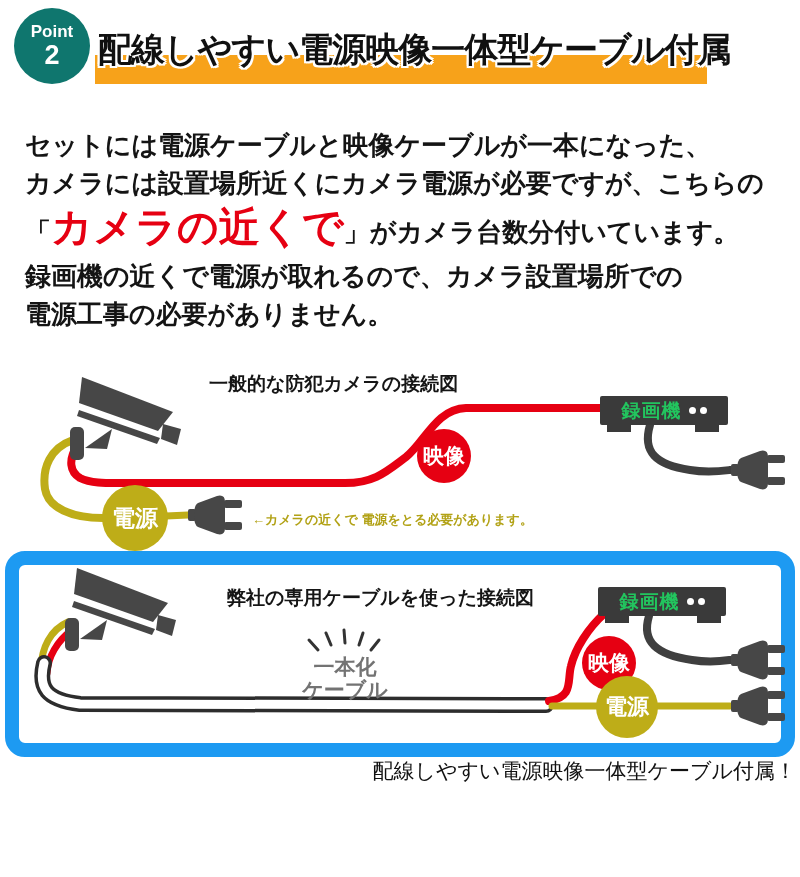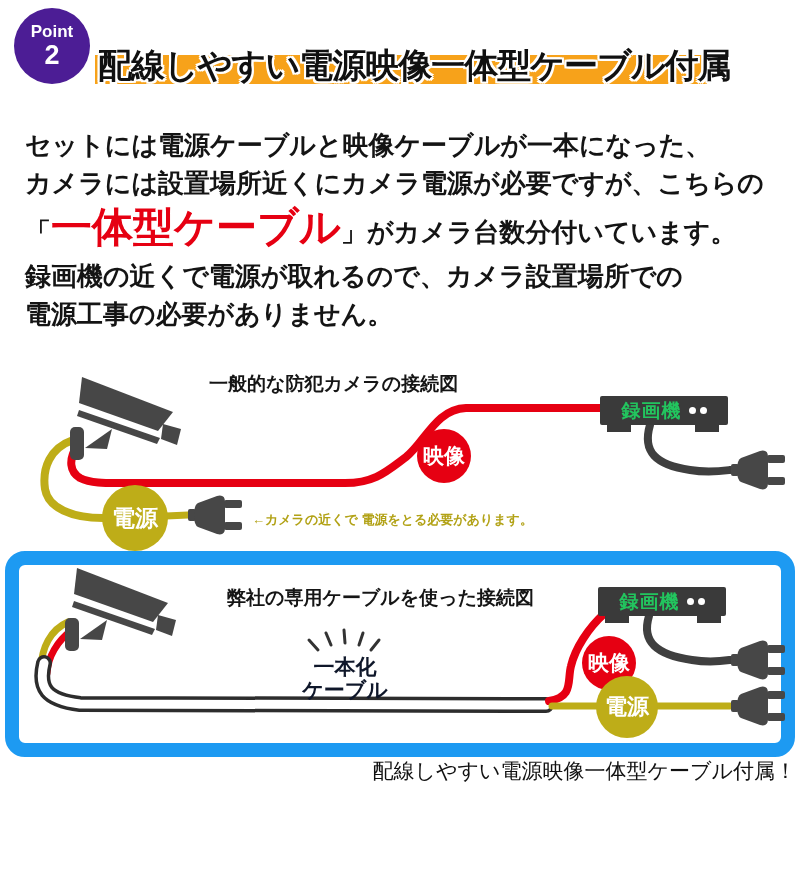--- a/index.html
+++ b/index.html
@@ -6,47 +6,47 @@
   body{
     width:800px;height:877px;position:relative;background:#ffffff;
     font-family:"Liberation Sans","DejaVu Sans",sans-serif;
     overflow:hidden;
   }
   .abs{position:absolute;}
 
   
   .badge{
     left:14px;top:8px;width:76px;height:76px;border-radius:50%;
-    background:#4c1d95;color:#fff;text-align:center;font-weight:bold;z-index:4;
+    background:#0f766e;color:#fff;text-align:center;font-weight:bold;z-index:4;
   }
   .badge-top{font-size:17px;margin-top:15px;line-height:18px;}
   .badge-num{font-size:27px;line-height:28px;}
 
   
   .header-bar{left:95px;top:55px;width:612px;height:29px;background:#f7a21a;z-index:1;}
   .header-title{
-    left:98px;top:46px;z-index:2;font-size:34px;font-weight:bold;color:#101010;
+    left:98px;top:30px;z-index:2;font-size:34px;font-weight:bold;color:#101010;
     letter-spacing:-1px;white-space:nowrap;line-height:1.15;
     text-shadow:-2px -2px 0 #fff,2px -2px 0 #fff,-2px 2px 0 #fff,2px 2px 0 #fff,
                  0 -2px 0 #fff,0 2px 0 #fff,-2px 0 0 #fff,2px 0 0 #fff;
   }
 
   
   .intro{left:25px;top:126px;width:770px;z-index:3;}
   .intro-line{font-size:26px;font-weight:bold;color:#141414;line-height:38px;white-space:nowrap;}
   .intro-line3{line-height:50px;}
   .hl-red{font-size:41px;color:#e60012;font-weight:bold;}
 
   
   .diag-title{font-size:19px;font-weight:bold;color:#151515;white-space:nowrap;z-index:3;}
   .title1{left:209px;top:371px;}
   .title2{left:227px;top:585px;}
   .note1{left:252px;top:511px;font-size:13px;font-weight:bold;color:#b2a216;white-space:nowrap;z-index:3;}
   .cable-label{left:295px;top:655px;width:100px;text-align:center;font-size:21px;line-height:23px;
-    font-weight:bold;color:#0f172a;z-index:3;}
+    font-weight:bold;color:#737373;z-index:3;}
   .footer-note{left:0;top:757px;width:796px;text-align:right;font-size:21px;color:#111;z-index:3;white-space:nowrap;}
 
   
   .cable-badge{border-radius:50%;color:#fff;font-weight:bold;display:flex;
     align-items:center;justify-content:center;z-index:3;}
   .badge-red{background:#e60012;margin-left:36px;}
   .badge-olive{background:#bead18;}
   .video1{left:381px;top:429px;width:54px;height:54px;font-size:21px;}
   .power1{left:102px;top:485px;width:66px;height:66px;font-size:23px;}
   .video2{left:546px;top:636px;width:54px;height:54px;font-size:21px;}
@@ -73,21 +73,21 @@
   <div class="badge-top">Point</div>
   <div class="badge-num">2</div>
 </div>
 
 <div class="abs header-bar"></div>
 <div class="abs header-title">配線しやすい電源映像一体型ケーブル付属</div>
 
 <div class="abs intro">
   <div class="intro-line">セットには電源ケーブルと映像ケーブルが一本になった、</div>
   <div class="intro-line">カメラには設置場所近くにカメラ電源が必要ですが、こちらの</div>
-  <div class="intro-line intro-line3"><span>「</span><span class="hl-red">一体型ケーブル</span><span>」がカメラ台数分付いています。</span></div>
+  <div class="intro-line intro-line3"><span>「</span><span class="hl-red">カメラの近くで</span><span>」がカメラ台数分付いています。</span></div>
   <div class="intro-line">録画機の近くで電源が取れるので、カメラ設置場所での</div>
   <div class="intro-line">電源工事の必要がありません。</div>
 </div>
 
 <div class="abs blue-box"></div>
 
 <svg class="abs art" width="800" height="877" viewBox="0 0 800 877">
   <defs>
     <g id="cam" fill="#474747">
       <polygon points="32,12 123,47 108,66 29,38"></polygon>

